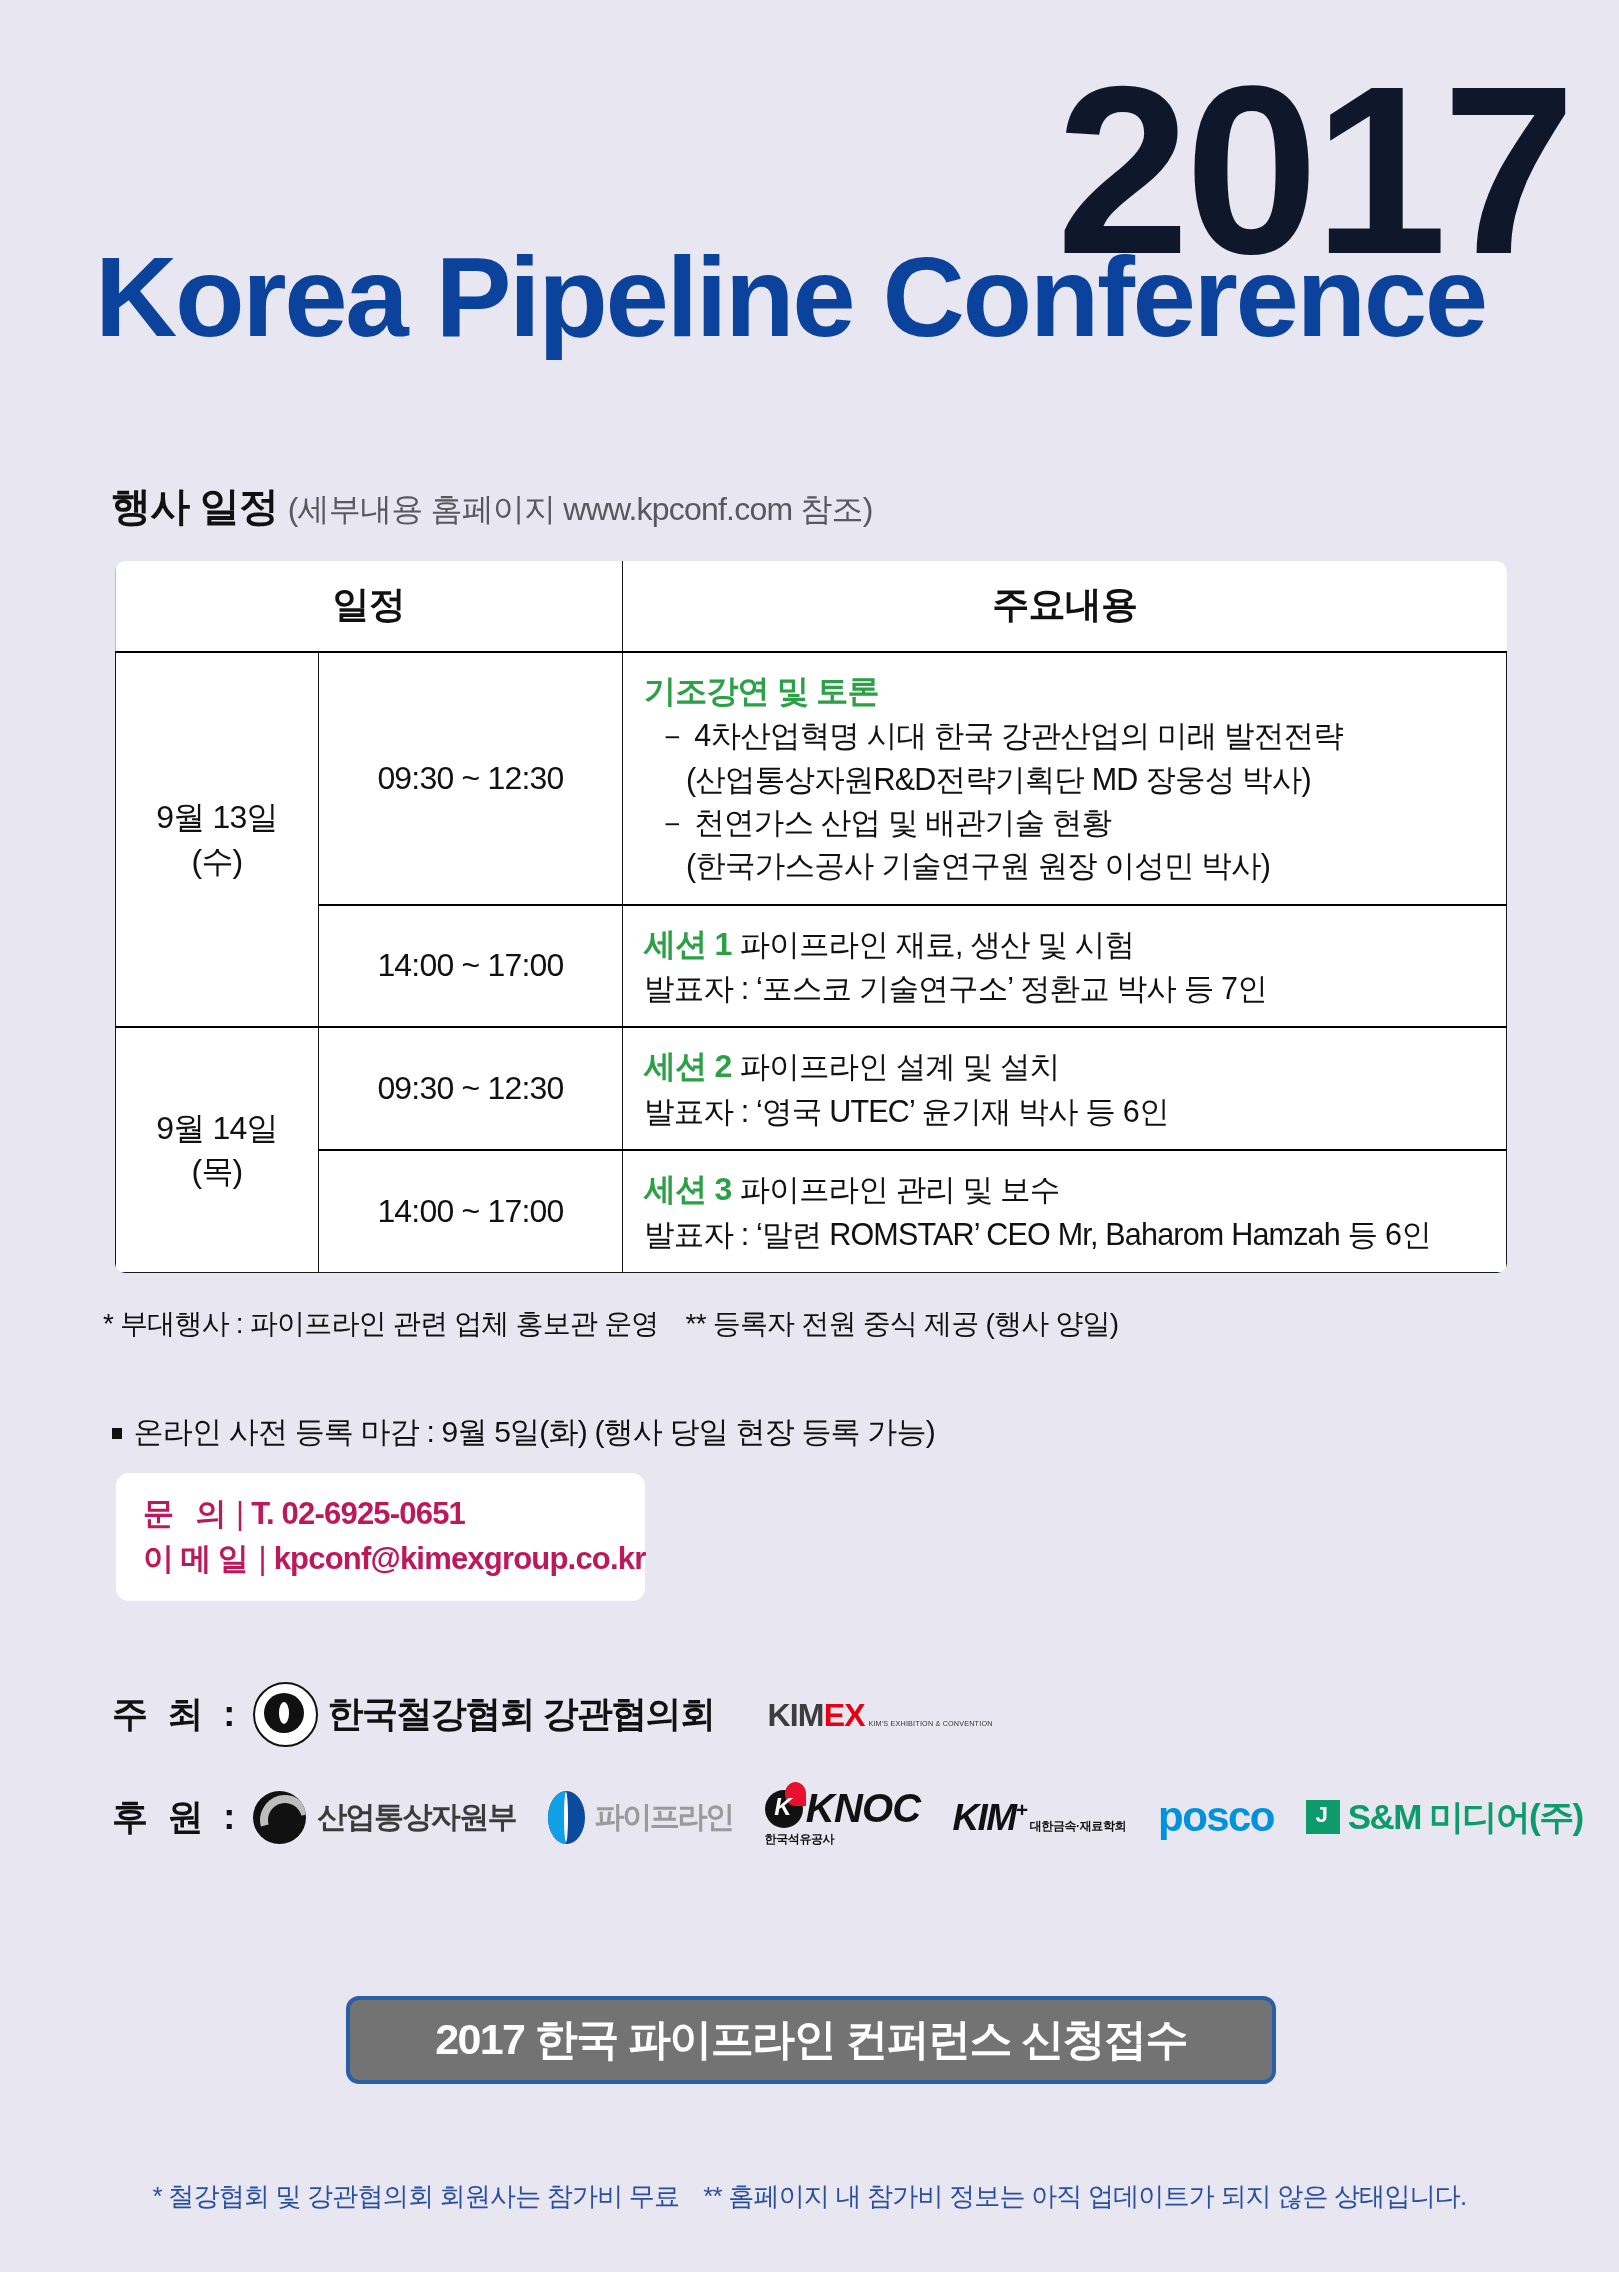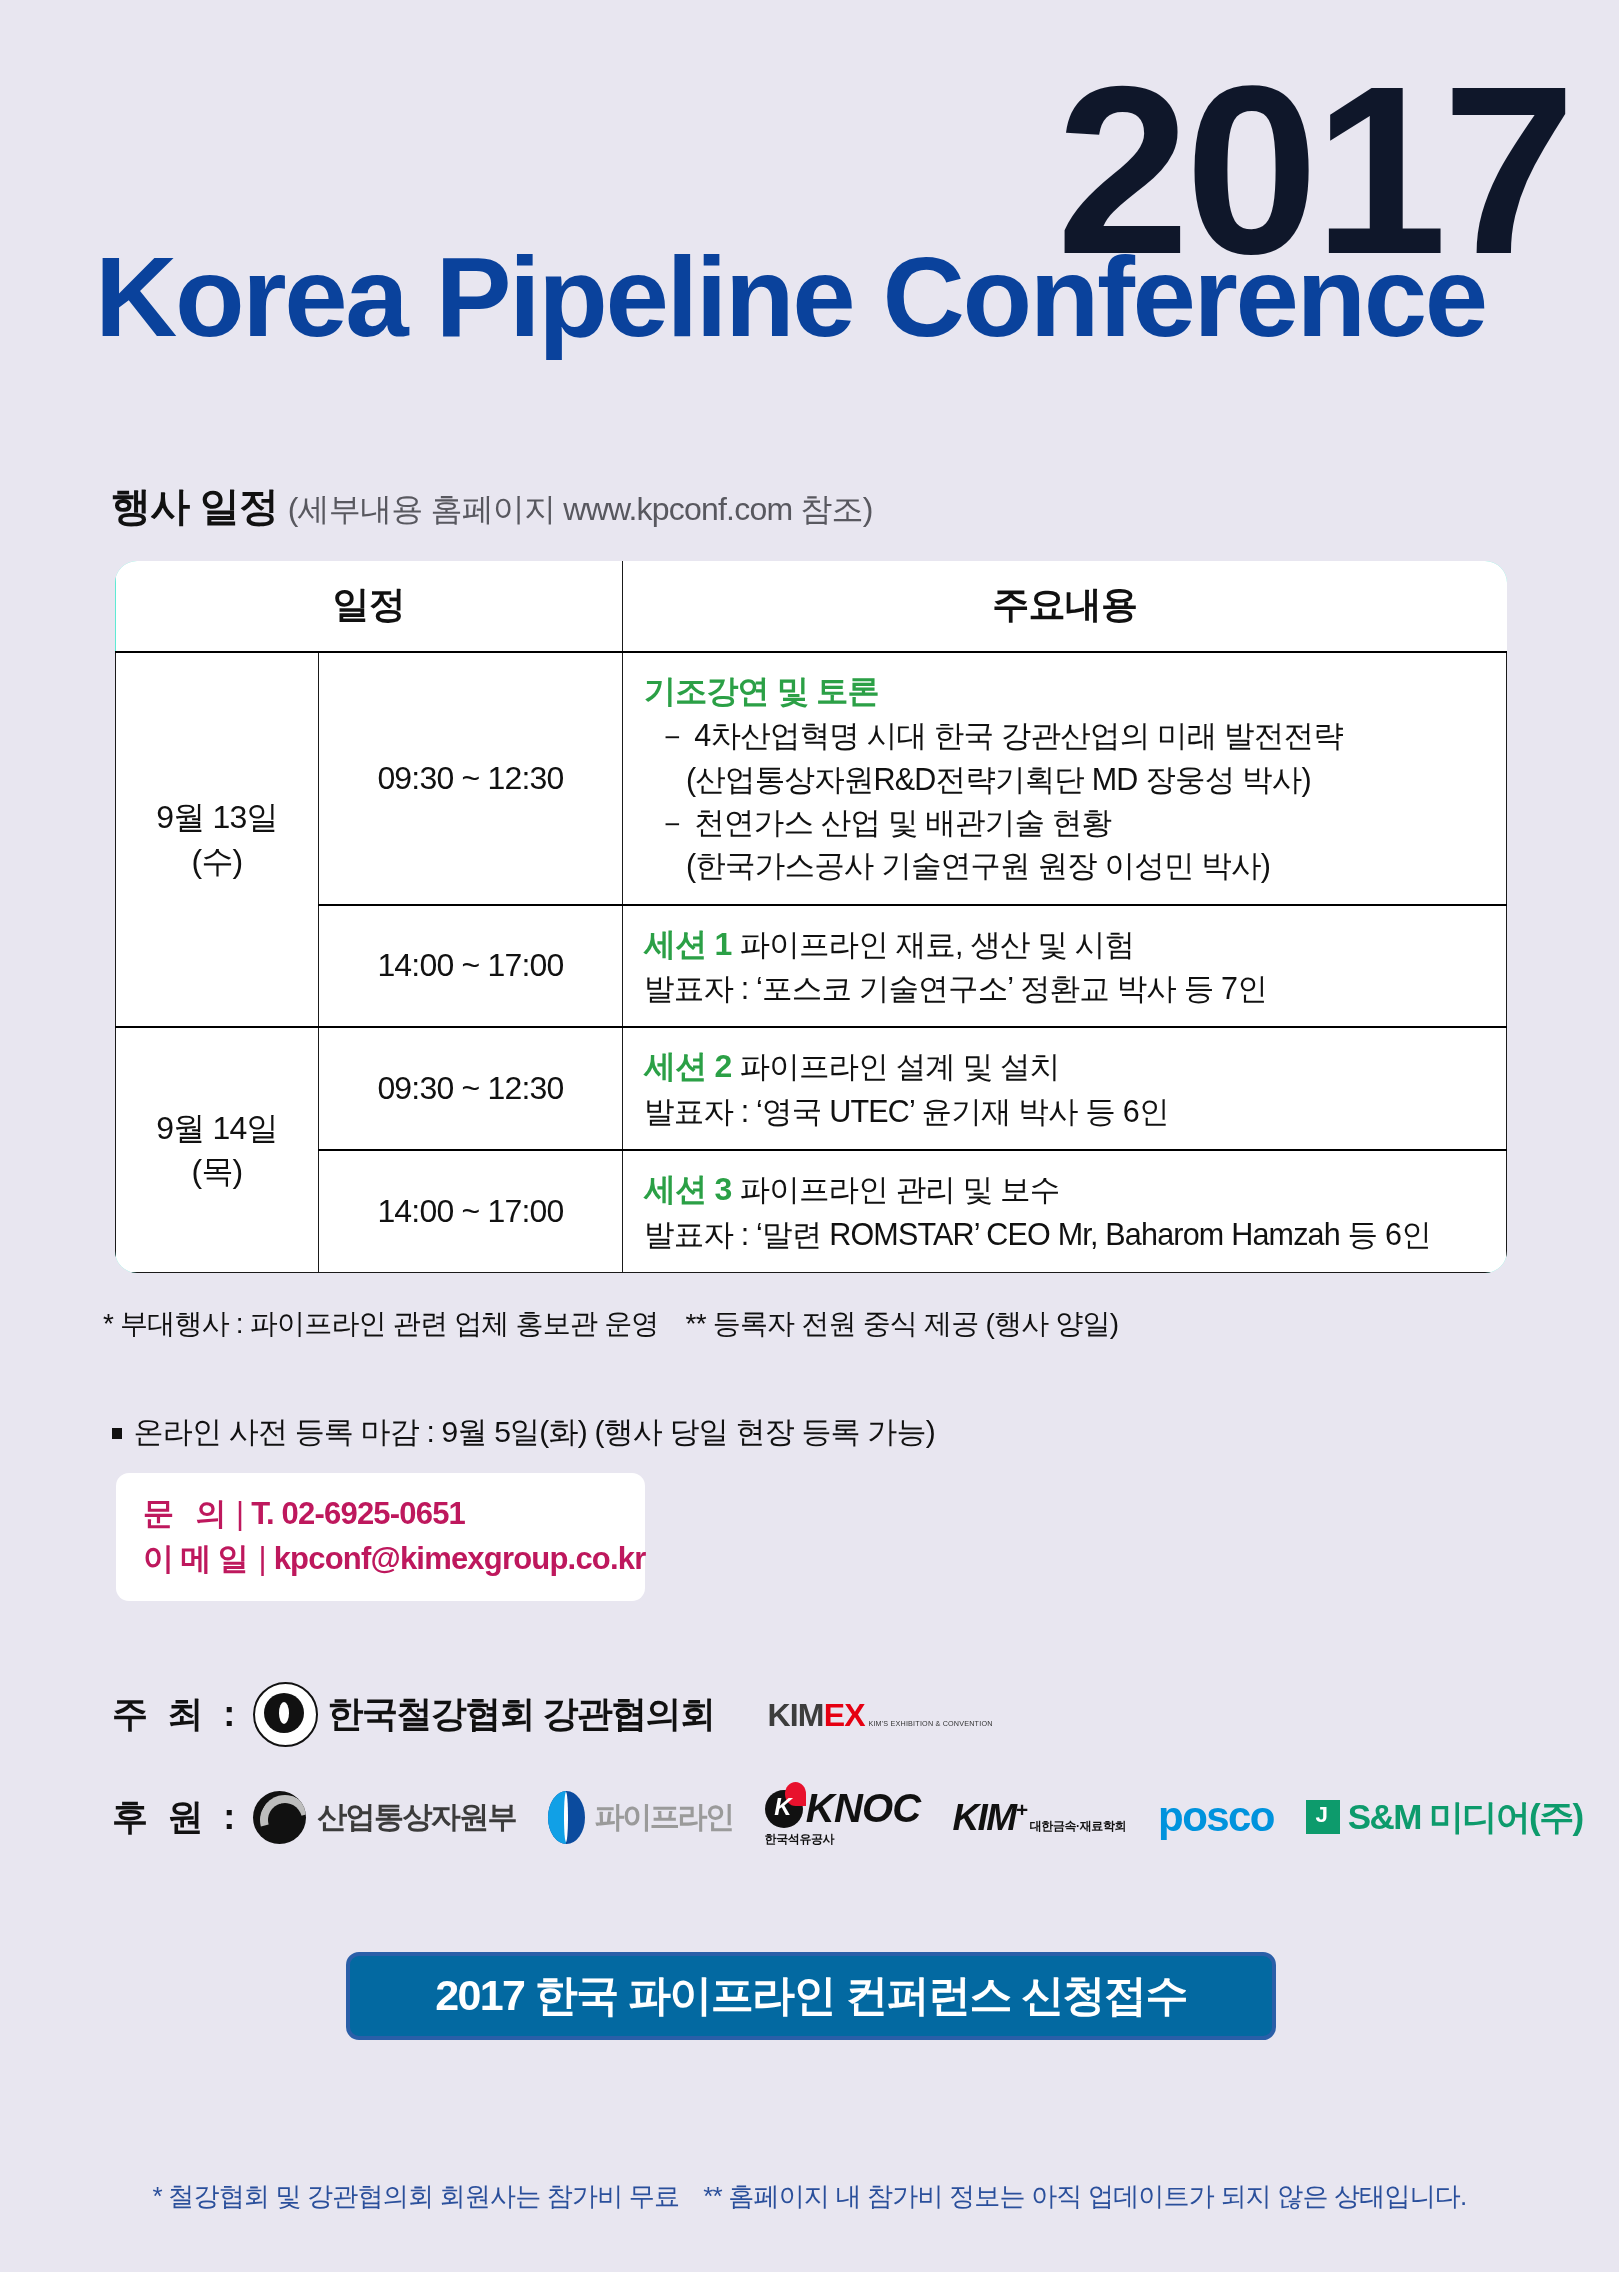--- a/index.html
+++ b/index.html
@@ -71,21 +71,21 @@
     letter-spacing: -0.8px;
   }
 
   
   .schedule-table {
     position: absolute;
     left: 115px;
     top: 561px;
     width: 1392px;
     background: #5eead4;
-    border-radius: 22px;
+    border-radius: 10px;
     overflow: hidden;
   }
   table.sched {
     border-collapse: collapse;
     width: 100%;
     table-layout: fixed;
   }
   table.sched col.c-date  { width: 203px; }
   table.sched col.c-time  { width: 304px; }
   table.sched col.c-topic { width: auto; }
@@ -363,24 +363,24 @@
   }
   .sm-word {
     font-size: 35px; font-weight: 700; color: #0d9b6c;
     letter-spacing: -1.6px; white-space: nowrap;
   }
 
   
   .cta-button {
     position: absolute;
     left: 346px;
-    top: 1952px;
+    top: 1996px;
     width: 930px;
     height: 88px;
-    background: #0369a1;
+    background: #737373;
     border: 4px solid #2a5fa8;
     border-radius: 13px;
     display: flex;
     align-items: center;
     justify-content: center;
     box-sizing: border-box;
   }
   .cta-label {
     color: #ffffff;
     font-size: 43px;

